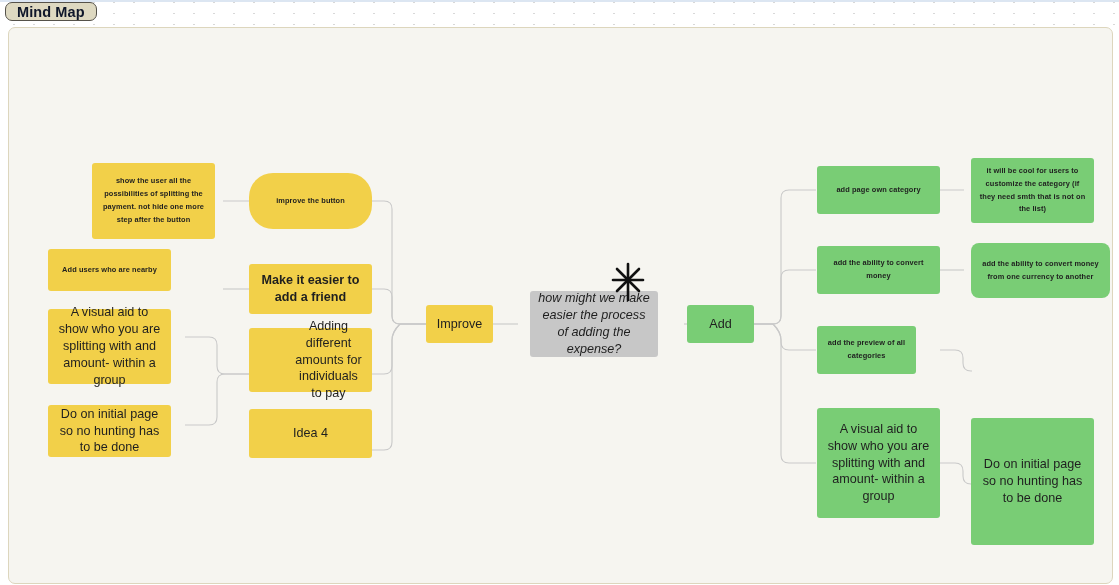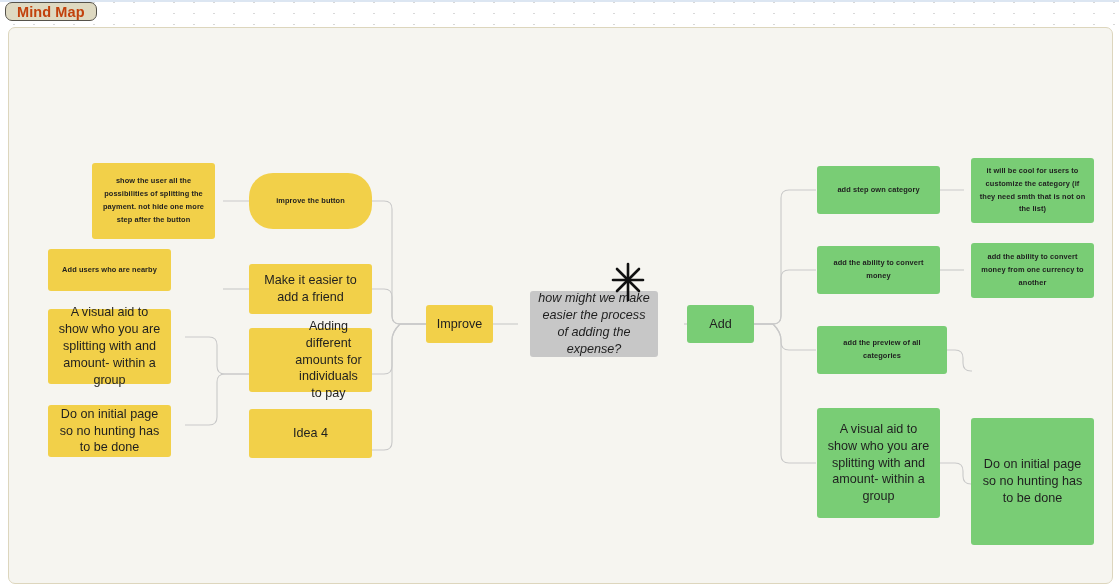--- a/index.html
+++ b/index.html
@@ -39,21 +39,21 @@
     left: 5px; top: 2px;
     height: 19px;
     padding: 0 11px;
     display: flex;
     align-items: center;
     background: #ded9c1;
     border: 1.4px solid #55524a;
     border-radius: 7px;
     font-size: 14.5px;
     font-weight: bold;
-    color: #c2410c;
+    color: #0f172a;
     letter-spacing: 0.1px;
     box-sizing: border-box;
     z-index: 5;
   }
 
   
   #canvas {
     position: absolute;
     left: 8px; top: 27px;
     width: 1105px; height: 557px;
@@ -157,42 +157,42 @@
       <line x1="30" y1="9" x2="8" y2="31"></line>
     </g>
   </svg>
 
   <div class="node yellow fs-big" style="left:417px; top:277px; width:67px; height:38px;">Improve</div>
 
   <div class="node yellow fs-small" style="left:240px; top:145px; width:123px; height:56px;border-radius:24px;">improve the button</div>
 
   <div class="node yellow fs-small" style="left:83px; top:135px; width:123px; height:76px;">show the user all the possibilities of splitting the payment. not hide one more step after the button</div>
 
-  <div class="node yellow fs-big" style="left:240px; top:236px; width:123px; height:50px;">Make it easier to add a friend</div>
+  <div class="node yellow fs-big" style="left:240px; top:236px; width:123px; height:50px;font-weight:bold;">Make it easier to add a friend</div>
 
   <div class="node yellow fs-small" style="left:39px; top:221px; width:123px; height:42px;">Add users who are nearby</div>
 
   <div class="node yellow fs-big" style="left:240px; top:300px; width:123px; height:64px;padding-left:44px;">Adding different amounts for individuals to pay</div>
 
   <div class="node yellow fs-big" style="left:39px; top:281px; width:123px; height:75px;">A visual aid to show who you are splitting with and amount- within a group</div>
 
   <div class="node yellow fs-big" style="left:39px; top:377px; width:123px; height:52px;">Do on initial page so no hunting has to be done</div>
 
   <div class="node yellow fs-big" style="left:240px; top:381px; width:123px; height:49px;">Idea 4</div>
 
   <div class="node green fs-big" style="left:678px; top:277px; width:67px; height:38px;">Add</div>
 
-  <div class="node green fs-small" style="left:808px; top:138px; width:123px; height:48px;">add step own category</div>
+  <div class="node green fs-small" style="left:808px; top:138px; width:123px; height:48px;">add page own category</div>
 
   <div class="node green fs-small" style="left:962px; top:130px; width:123px; height:65px;">it will be cool for users to customize the category (if they need smth that is not on the list)</div>
 
   <div class="node green fs-small" style="left:808px; top:218px; width:123px; height:48px;">add the ability to convert money</div>
 
-  <div class="node green fs-small" style="left:962px; top:215px; width:123px; height:55px;">add the ability to convert money from one currency to another</div>
+  <div class="node green fs-small" style="left:962px; top:215px; width:139px; height:55px;border-radius:8px;">add the ability to convert money from one currency to another</div>
 
-  <div class="node green fs-small" style="left:808px; top:298px; width:130px; height:48px;text-align:center;">add the preview of all categories</div>
+  <div class="node green fs-small" style="left:808px; top:298px; width:99px; height:48px;text-align:center;">add the preview of all categories</div>
 
 
   <div class="node green fs-big" style="left:808px; top:380px; width:123px; height:110px;">A visual aid to show who you are splitting with and amount- within a group</div>
 
   <div class="node green fs-big" style="left:962px; top:390px; width:123px; height:127px;">Do on initial page so no hunting has to be done</div>
 
 </div>
 
 </body></html>

